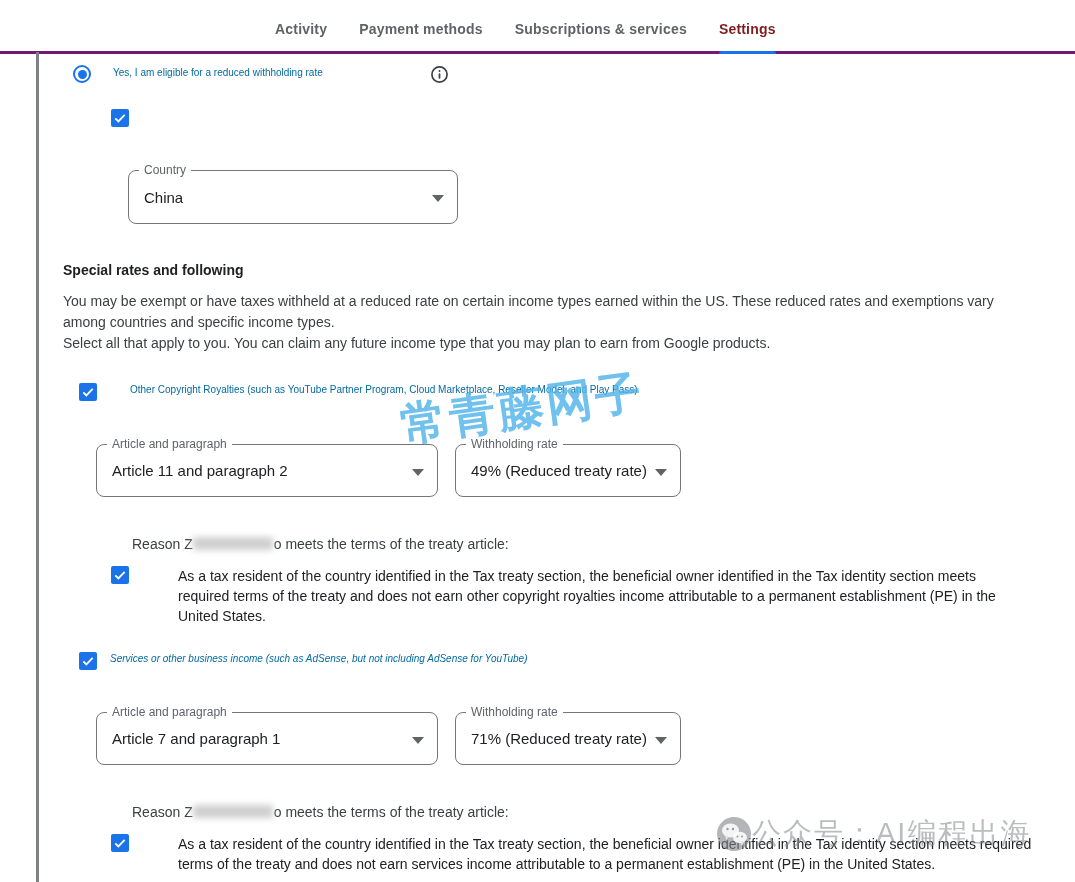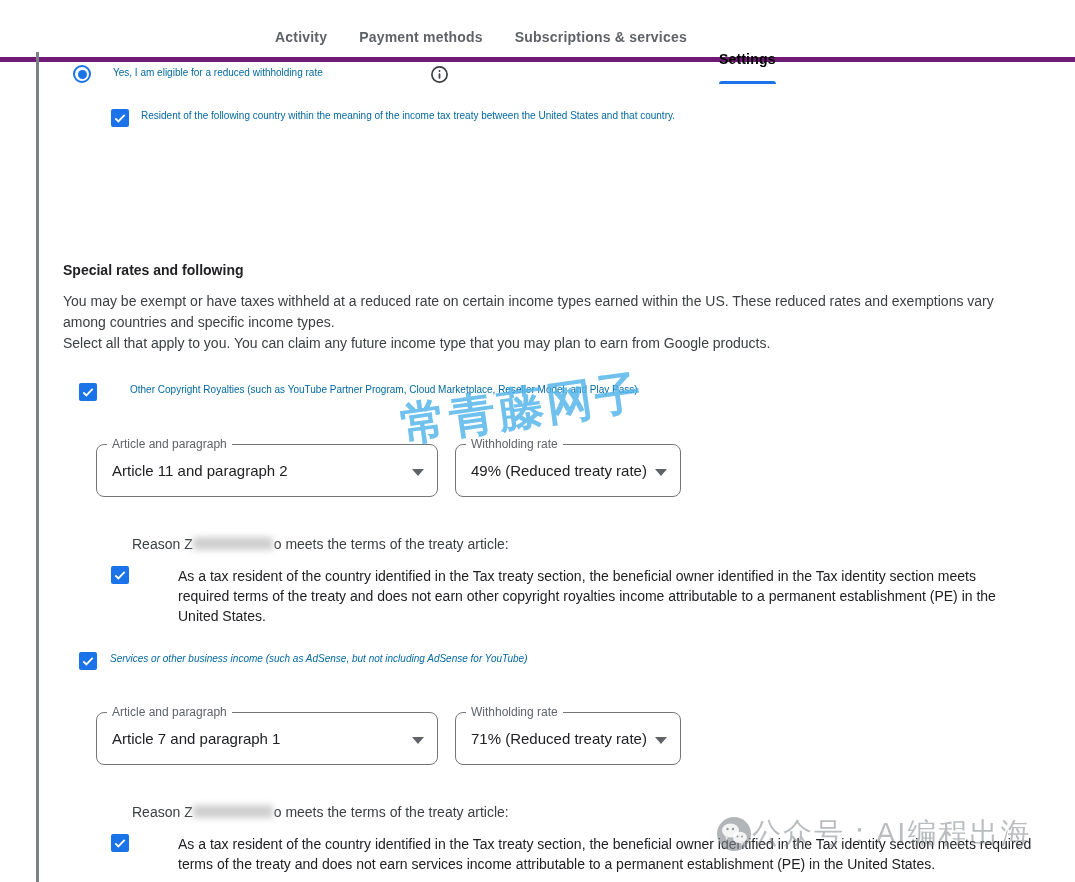--- a/index.html
+++ b/index.html
@@ -8,31 +8,31 @@
     width: 1075px; height: 882px;
     background: #fff;
     font-family: "Liberation Sans", "DejaVu Sans", sans-serif;
     color: #3c4043;
     overflow: hidden;
   }
   .page { position: relative; width: 1075px; height: 882px; }
 
   
   .tabbar {
-    position: absolute; left: 0; top: 12px; width: 1075px; height: 50px;
-    border-bottom: 5px solid #701a75; background: #fff;
+    position: absolute; left: 0; top: 4px; width: 1075px; height: 50px;
+    border-bottom: 3px solid #701a75; background: #fff;
   }
   .tabs { position: absolute; left: 275px; top: 0; height: 50px; display: flex; gap: 32px; }
   .tab {
     display: flex; align-items: center; height: 50px;
     font-size: 14px; font-weight: 700; color: #5f6368;
     letter-spacing: 0.2px; cursor: pointer; position: relative;
     white-space: nowrap;
   }
-  .tab.active { color: #000000; margin-top: 22px; }
+  .tab.active { color: #7f1d1d; }
   .tab.active::after {
     content: ""; position: absolute; left: 0; right: 0; bottom: 0;
     height: 3px; background: #1a73e8; border-radius: 3px 3px 0 0;
   }
 
   
   .vline {
     position: absolute; left: 36px; top: 52px; width: 3px; height: 830px;
     background: #7d8186;
   }
@@ -128,22 +128,26 @@
       <rect x="10.9" y="10.4" width="2.2" height="7" rx="1" fill="#3c4043"></rect>
       <rect x="10.9" y="6.2" width="2.2" height="2.6" rx="1" fill="#3c4043"></rect>
     </svg>
   </span>
 
   <div class="cbx" style="left:111px; top:109px;">
     <svg width="14" height="14" viewBox="0 0 24 24">
         <path d="M4 12.5l5.2 5.2L20 6.8" stroke="#fff" stroke-width="3.2" fill="none"></path>
       </svg>
   </div>
-  <div class="lbl" style="left:141px; top:110px;">Resident of the following country within the meaning of the income tax treaty between the United States and that country.</div>
-
+
+  <div class="field" style="left:128px; top:170px; width:330px; height:54px;">
+    <div class="field-label">Country</div>
+    <div class="field-value">China</div>
+    <div class="field-arrow"></div>
+  </div>
 
   <div class="heading" style="left:63px; top:262px;">Special rates and following</div>
   <div class="desc" style="left:63px; top:333px; width:945px;">Select all that apply to you. You can claim any future income type that you may plan to earn from Google products.</div>
   <div class="desc" style="left:63px; top:291px; width:945px;">You may be exempt or have taxes withheld at a reduced rate on certain income types earned within the US. These reduced rates and exemptions vary among countries and specific income types.</div>
 
   <div class="cbx" style="left:79px; top:383px;">
     <svg width="14" height="14" viewBox="0 0 24 24">
         <path d="M4 12.5l5.2 5.2L20 6.8" stroke="#fff" stroke-width="3.2" fill="none"></path>
       </svg>
   </div>

